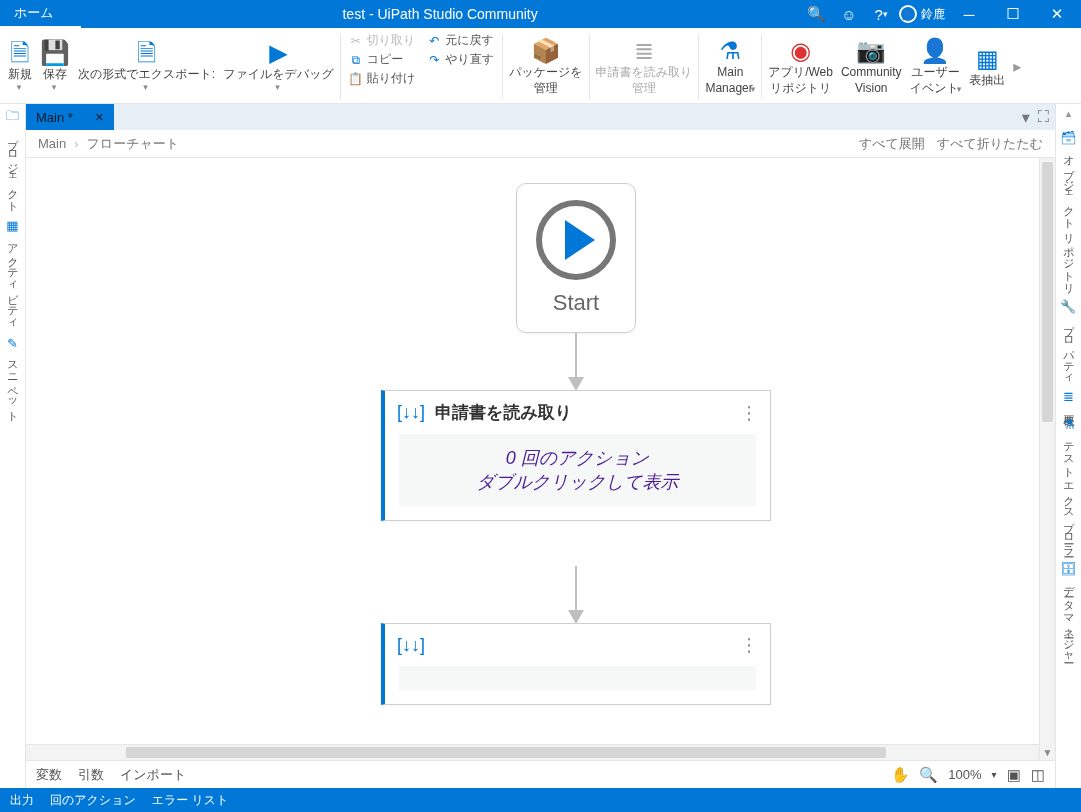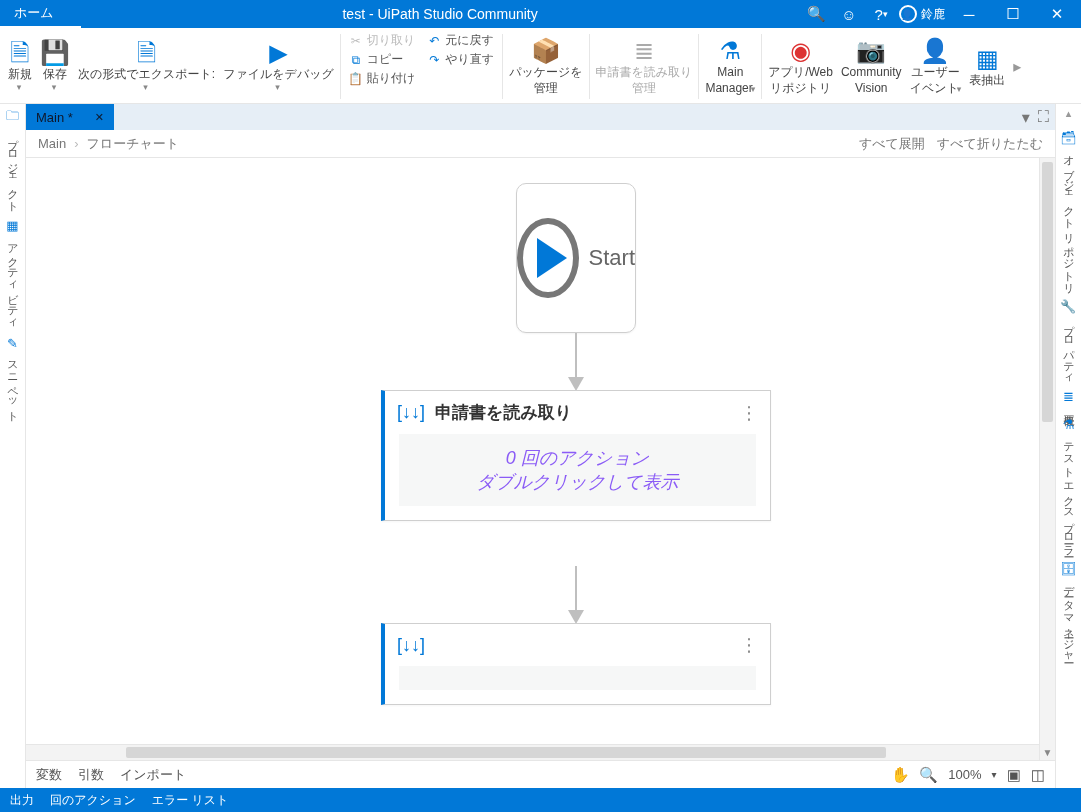--- a/index.html
+++ b/index.html
@@ -48,34 +48,34 @@
   .breadcrumb-bar { height:28px; border-bottom:1px solid #e6e6e6; display:flex; align-items:center; padding:0 12px; font-size:13px; color:#555; gap:8px;}
   .breadcrumb-bar .crumb { color:#777; cursor:pointer;}
   .breadcrumb-bar .sep { color:#bbb;}
   .breadcrumb-right { margin-left:auto; display:flex; gap:12px; color:#777;}
   .breadcrumb-right span{cursor:pointer;}
   
   .canvas-wrap { flex:1; position:relative; overflow:hidden;}
   .canvas { position:absolute; inset:0; overflow:auto; }
   .canvas-inner { min-width:1020px; min-height:900px; position:relative;}
   
-  .start-node { position:absolute; left:490px; top:25px; width:120px; height:150px; border:1px solid #cfcfcf; border-radius:10px; background:#fff; display:flex; flex-direction:row; align-items:center; justify-content:center; gap:10px; box-shadow:0 1px 2px rgba(0,0,0,0.05);}
+  .start-node { position:absolute; left:490px; top:25px; width:120px; height:150px; border:1px solid #cfcfcf; border-radius:10px; background:#fff; display:flex; flex-direction:column; align-items:center; justify-content:center; gap:10px; box-shadow:0 1px 2px rgba(0,0,0,0.05);}
   .start-circle { width:80px; height:80px; border-radius:50%; border:6px solid #777; display:flex; align-items:center; justify-content:center;}
   .start-tri { width:0; height:0; border-left:30px solid #0178d7; border-top:20px solid transparent; border-bottom:20px solid transparent; margin-left:8px;}
   .start-label { font-size:22px; color:#666;}
   
   .arrow-vert { position:absolute; width:2px; background:#bfbfbf;}
   .arrow-head { position:absolute; width:0; height:0; border-left:8px solid transparent; border-right:8px solid transparent; border-top:14px solid #bfbfbf;}
   
   .activity { position:absolute; width:390px; border:1px solid #cfcfcf; border-left:4px solid #0178d7; background:#fff; box-shadow:0 1px 2px rgba(0,0,0,0.04);}
   .activity-head { display:flex; align-items:center; padding:10px 12px; gap:10px;}
   .act-icon { color:#0178d7; font-size:18px;}
   .act-title { font-size:17px; font-weight:600; color:#333;}
   .act-menu { margin-left:auto; color:#888; font-size:18px; cursor:pointer;}
-  .activity-body { margin:0 14px 14px 14px; background:#f6f7f7; padding:12px 10px; text-align:center; color:#8b5cf6; font-style:italic; font-family:"Yu Mincho", serif; font-size:18px;}
+  .activity-body { margin:0 14px 14px 14px; background:#f6f7f7; padding:12px 10px; text-align:center; color:#4c1d95; font-style:italic; font-family:"Yu Mincho", serif; font-size:18px;}
   
   
   .vscroll { position:absolute; right:0; top:0; bottom:0; width:16px; background:#f3f3f3; border-left:1px solid #e6e6e6;}
   .vscroll .vthumb { position:absolute; left:2px; right:2px; top:4px; height:260px; background:#d6d6d6; border-radius:2px;}
   .vscroll .varr { position:absolute; left:0; right:0; height:16px; display:flex; align-items:center; justify-content:center; color:#888; font-size:10px;}
   .hscroll { position:absolute; left:0; right:16px; bottom:0; height:16px; background:#f3f3f3; border-top:1px solid #e6e6e6;}
   .hscroll .hthumb{ position:absolute; top:2px; bottom:2px; left:100px; width:760px; background:#d6d6d6; border-radius:2px;}
   
   
   .vars-bar { height:28px; border-top:1px solid #e6e6e6; display:flex; align-items:center; padding:0 10px; font-size:13px; color:#555; gap:16px;}

